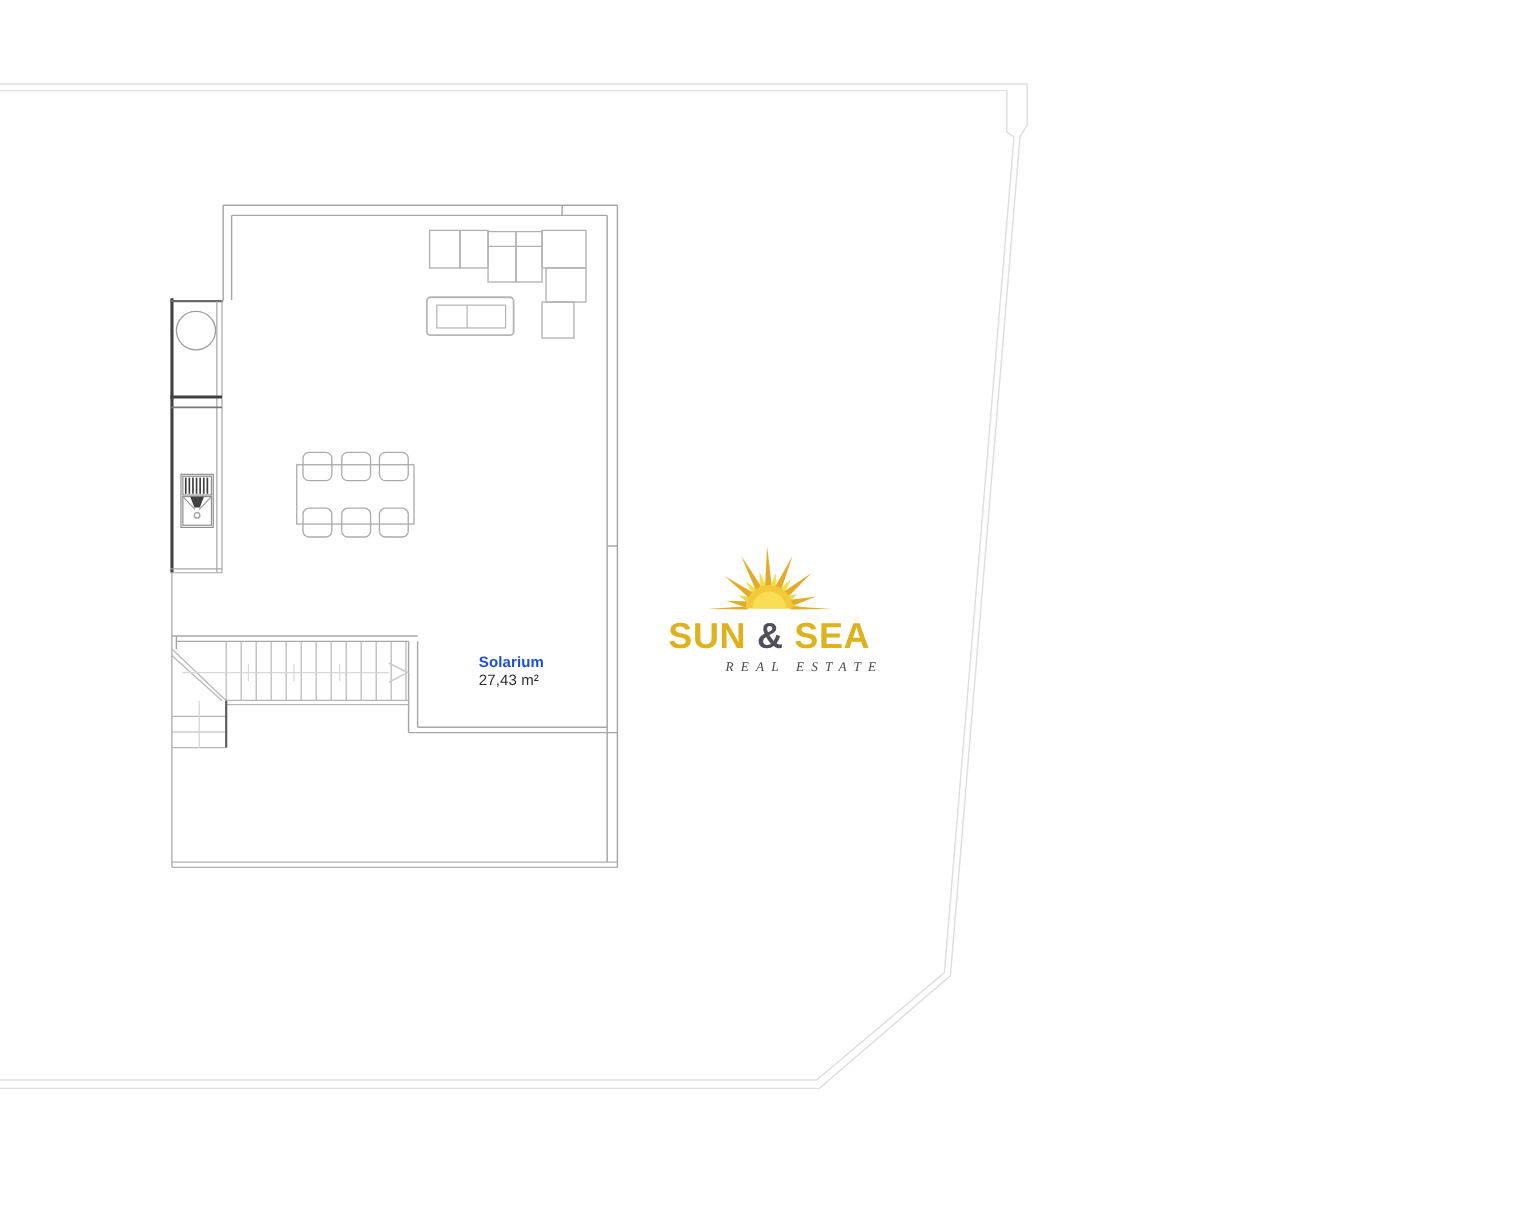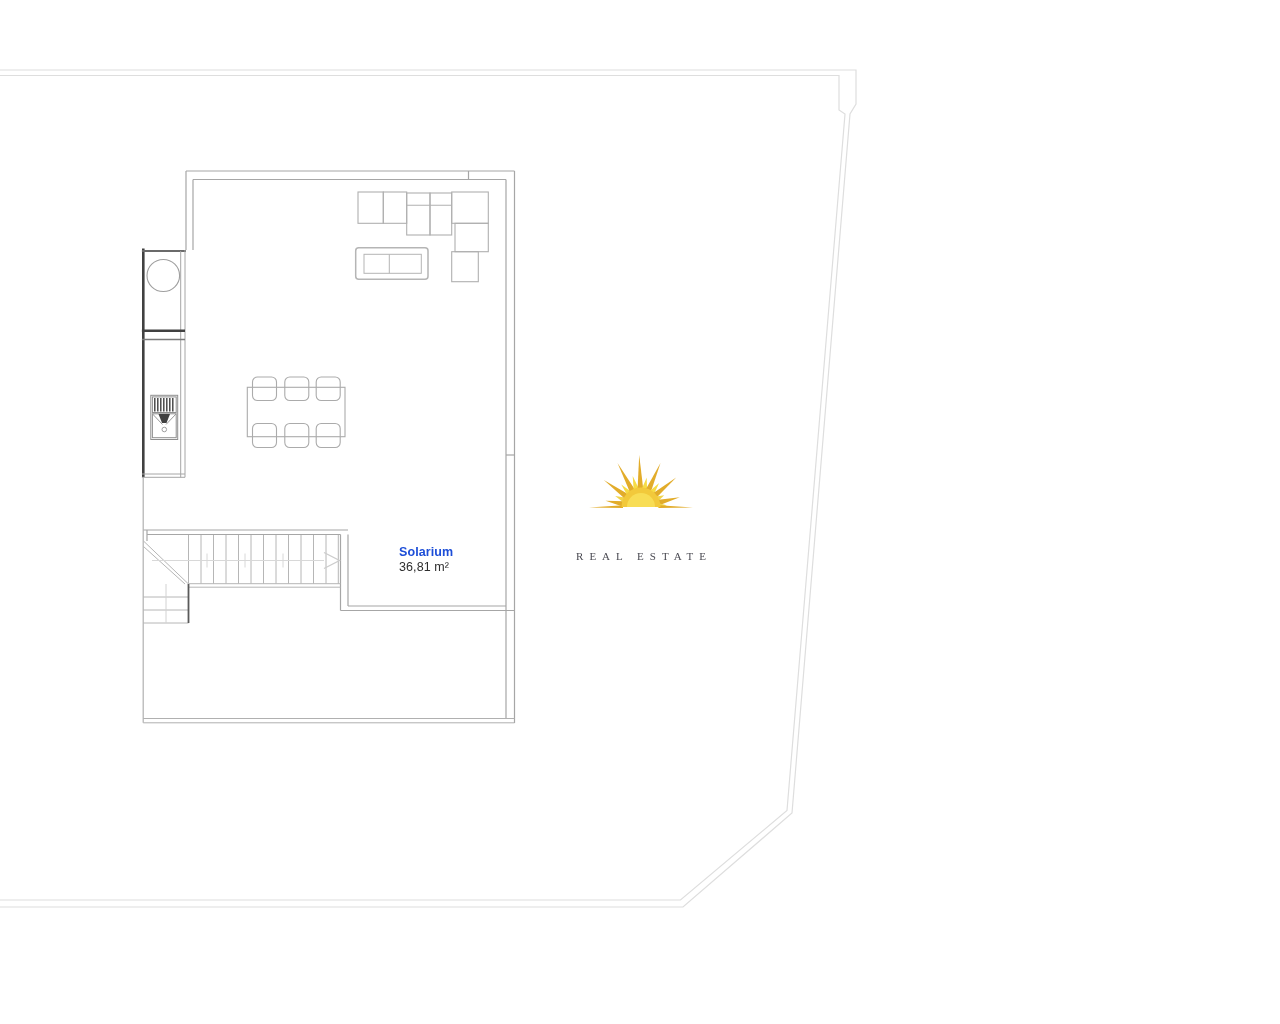--- a/index.html
+++ b/index.html
@@ -21,23 +21,23 @@
   .logo{position:absolute;left:546px;top:446px;width:190px;height:125px;}
   .logo-sun{position:absolute;left:35px;top:3px;}
   .logo-wordmark{
     position:absolute;left:0;top:70px;width:190px;
     display:flex;justify-content:center;align-items:baseline;gap:9px;
     font-size:30px;font-weight:700;letter-spacing:.5px;line-height:30px;
   }
   .logo-wordmark .gold{color:#DCB31F;}
   .logo-wordmark .amp{color:#50505A;}
   .logo-subtitle{
-    position:absolute;left:0;top:104px;width:190px;text-align:center;
+    position:absolute;left:0;top:104px;width:190px;text-align:right;
     font-family:"Liberation Serif", serif;
-    font-size:11px;font-weight:400;color:#4A4A52;letter-spacing:6px;padding-left:6px;box-sizing:border-box;
+    font-size:11px;font-weight:400;color:#4A4A52;letter-spacing:6px;padding-left:6px;box-sizing:border-box;font-style:italic;
   }
 </style>
 </head>
 <body>
 
 <div class="canvas">
 
   <svg class="plan-svg" width="1280" height="1024" viewBox="0 0 1280 1024">
 
     <g stroke="#dedede" stroke-width="1.2" fill="none">
@@ -167,21 +167,21 @@
       <rect x="284.8" y="377" width="24" height="23.5" rx="5"></rect>
       <rect x="316.2" y="377" width="24" height="23.5" rx="5"></rect>
       <rect x="252.5" y="423.5" width="24" height="24" rx="5"></rect>
       <rect x="284.8" y="423.5" width="24" height="24" rx="5"></rect>
       <rect x="316.2" y="423.5" width="24" height="24" rx="5"></rect>
       <rect x="247.3" y="387.3" width="97.7" height="49.4"></rect>
     </g>
   </svg>
 
   <div class="room-label">Solarium</div>
-  <div class="room-area">36,81 m²</div>
+  <div class="room-area">27,43 m²</div>
 
   <div class="logo">
     <svg class="logo-sun" width="120" height="62" viewBox="0 0 120 62">
 
       <g stroke="none">
         <polygon fill="#E2AC2A" points="24.5,51.7 44,52.2 43,58"></polygon>
         <polygon fill="#F0D44A" points="34.2,47.1 45.7,48.7 43.4,54.2"></polygon>
         <polygon fill="#E2AC2A" points="22.8,30.9 48.2,45.8 44.7,50.5"></polygon>
         <polygon fill="#F6DC45" points="40.3,35.4 51.2,43.4 46.8,47.3"></polygon>
         <polygon fill="#E2AC2A" points="36.5,13.9 54.7,41.8 49.5,44.6"></polygon>
@@ -195,16 +195,21 @@
         <polygon fill="#E2AC2A" points="98.8,48.3 77,56.8 75.5,51.1"></polygon>
         <polygon fill="#F0D44A" points="85.9,56.2 77,59 76.5,53.9"></polygon>
       </g>
 
       <polygon fill="#E2AC2A" points="8,58.6 42,56.2 42,59"></polygon>
       <polygon fill="#E2AC2A" points="78,56.2 112,58.6 78,59"></polygon>
 
       <path d="M40.5 58 A19.5 19.5 0 0 1 79.5 58 Z" fill="#F2C93B"></path>
       <path d="M46 58 A14 14 0 0 1 74 58 Z" fill="#F8DD55"></path>
     </svg>
+    <div class="logo-wordmark">
+      <span class="gold">SUN</span>
+      <span class="amp">&amp;</span>
+      <span class="gold">SEA</span>
+    </div>
     <div class="logo-subtitle">REAL ESTATE</div>
   </div>
 
 </div>
 
 </body></html>

